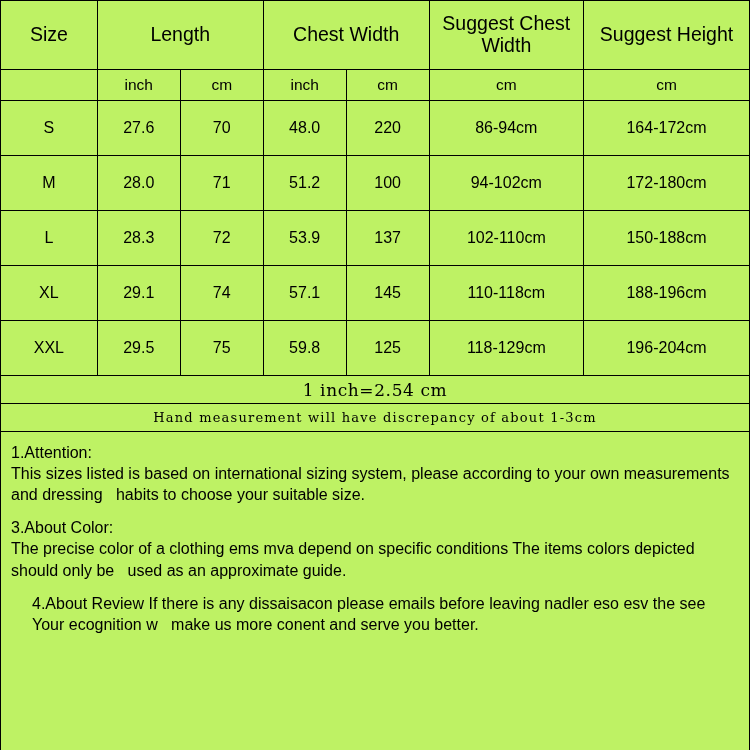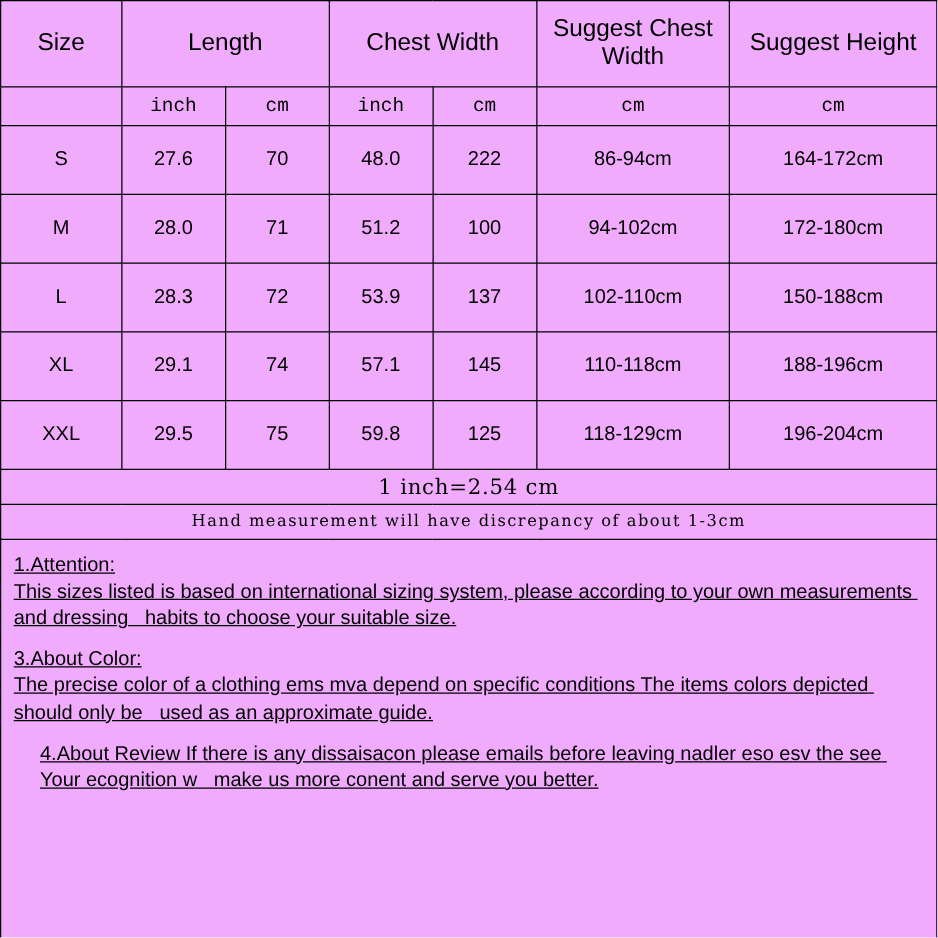--- a/index.html
+++ b/index.html
@@ -8,21 +8,21 @@
     background: #ffffff;
   }
   body {
     font-family: "Liberation Sans", sans-serif;
     color: #000000;
   }
   #page {
     width: 750px;
     height: 750px;
     position: relative;
-    background: #f0abfc;
+    background: #bef264;
     box-sizing: border-box;
     overflow: hidden;
   }
   table.size-table {
     border-collapse: collapse;
     width: 100%;
     table-layout: fixed;
   }
   table.size-table td, table.size-table th {
     border: 1px solid #000000;
@@ -34,21 +34,20 @@
   
   .hdr-cell {
     font-size: 19.5px;
     font-weight: bold;
     height: 68px;
     line-height: 1.12;
   }
   .unit-cell {
     font-size: 15.5px;
     height: 30px;
-    font-family: Liberation Mono, monospace;
   }
   .body-cell {
     font-size: 16px;
     height: 54px;
   }
   .note-cell {
     font-family: "DejaVu Serif", serif;
     font-size: 17px;
     letter-spacing: 0.6px;
     height: 27px;
@@ -63,21 +62,20 @@
     border-top: none;
     box-sizing: border-box;
     padding: 10px 10px 6px 10px;
     height: 340px;
   }
   .para {
     font-size: 16px;
     line-height: 1.32;
     margin: 0 0 12px 0;
     white-space: pre-wrap;
-    text-decoration: underline;
   }
   .para:last-child { margin-bottom: 0; margin-left: 21px; }
 </style>
 </head>
 <body>
 
 <div id="page">
 
   <table class="size-table">
     <colgroup>
@@ -105,21 +103,21 @@
         <td class="unit-cell">cm</td>
         <td class="unit-cell">cm</td>
         <td class="unit-cell">cm</td>
       </tr>
 
       <tr>
         <td class="body-cell">S</td>
         <td class="body-cell">27.6</td>
         <td class="body-cell">70</td>
         <td class="body-cell">48.0</td>
-        <td class="body-cell">222</td>
+        <td class="body-cell">220</td>
         <td class="body-cell">86-94cm</td>
         <td class="body-cell">164-172cm</td>
       </tr>
       <tr>
         <td class="body-cell">M</td>
         <td class="body-cell">28.0</td>
         <td class="body-cell">71</td>
         <td class="body-cell">51.2</td>
         <td class="body-cell">100</td>
         <td class="body-cell">94-102cm</td>

